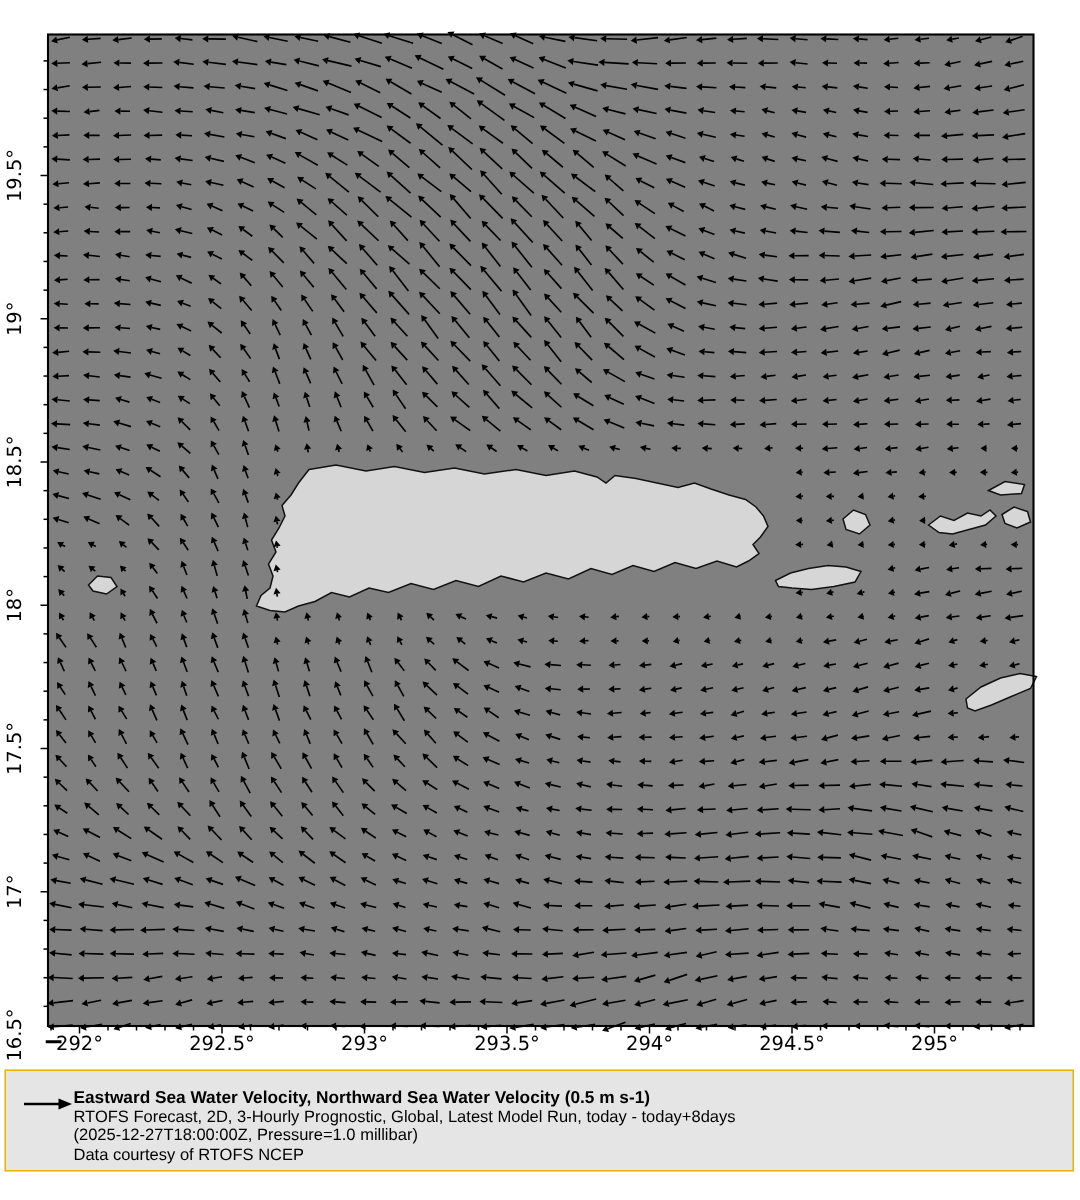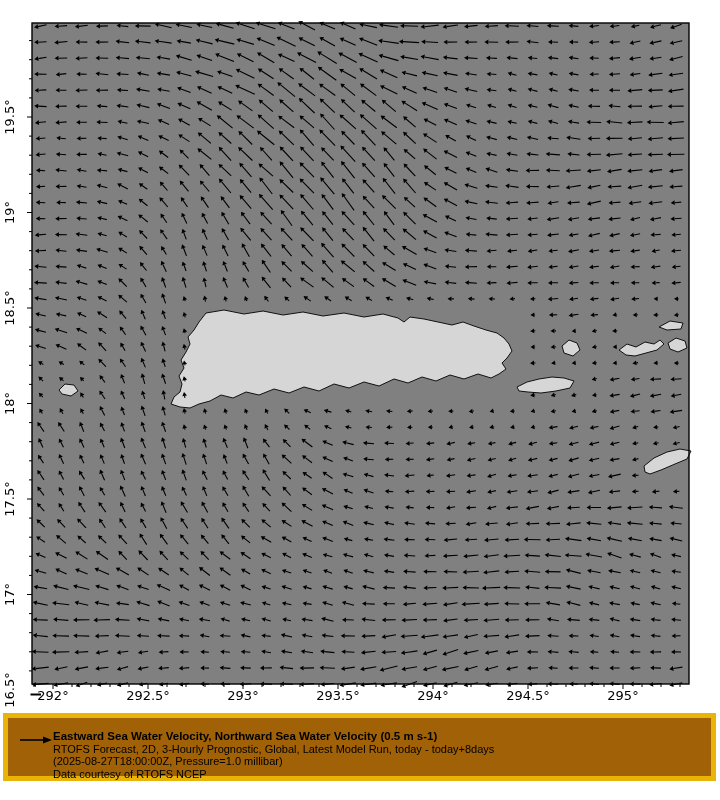--- a/index.html
+++ b/index.html
@@ -1,20 +1,20 @@
 <!DOCTYPE html>
 <html><head>
 <meta charset="utf-8">
 <style>
   html,body{margin:0;padding:0;background:#ffffff;}
   .stage{position:relative;width:720px;height:800px;background:#ffffff;overflow:hidden;
          font-family:"DejaVu Sans",sans-serif;}
   #map-svg{position:absolute;left:0;top:0;}
   .legend-box{position:absolute;left:3px;top:713px;width:713px;height:68px;
-      background:#a16207;border:5px solid #eab308;box-sizing:border-box;
+      background:#e5e5e5;border:1px solid #eab308;box-sizing:border-box;
       display:flex;align-items:flex-start;padding:12px 0 0 11px;
       font-family:"Liberation Sans",sans-serif;color:#000;}
   .legend-arrow{width:34px;flex:0 0 34px;margin-top:3px;}
   .legend-text{margin-left:0;}
   .legend-title{font-size:11.5px;font-weight:bold;line-height:12.8px;white-space:nowrap;}
   .legend-line{font-size:11px;font-weight:normal;line-height:12.6px;white-space:nowrap;}
 </style>
 </head>
 <body>
 
@@ -137,18 +137,18 @@
   </svg>
 
   <div class="legend-box">
     <svg class="legend-arrow" width="34" height="14" viewBox="0 0 34 14">
       <line x1="1" y1="7" x2="25" y2="7" stroke="#000" stroke-width="1.6"></line>
       <polygon points="24,3.4 24,10.6 33,7" fill="#000"></polygon>
     </svg>
     <div class="legend-text">
       <div class="legend-title">Eastward Sea Water Velocity, Northward Sea Water Velocity (0.5 m s-1)</div>
       <div class="legend-line">RTOFS Forecast, 2D, 3-Hourly Prognostic, Global, Latest Model Run, today - today+8days</div>
-      <div class="legend-line">(2025-08-27T18:00:00Z, Pressure=1.0 millibar)</div>
+      <div class="legend-line">(2025-12-27T18:00:00Z, Pressure=1.0 millibar)</div>
       <div class="legend-line">Data courtesy of RTOFS NCEP</div>
     </div>
   </div>
 
 </div>
 
 </body></html>

